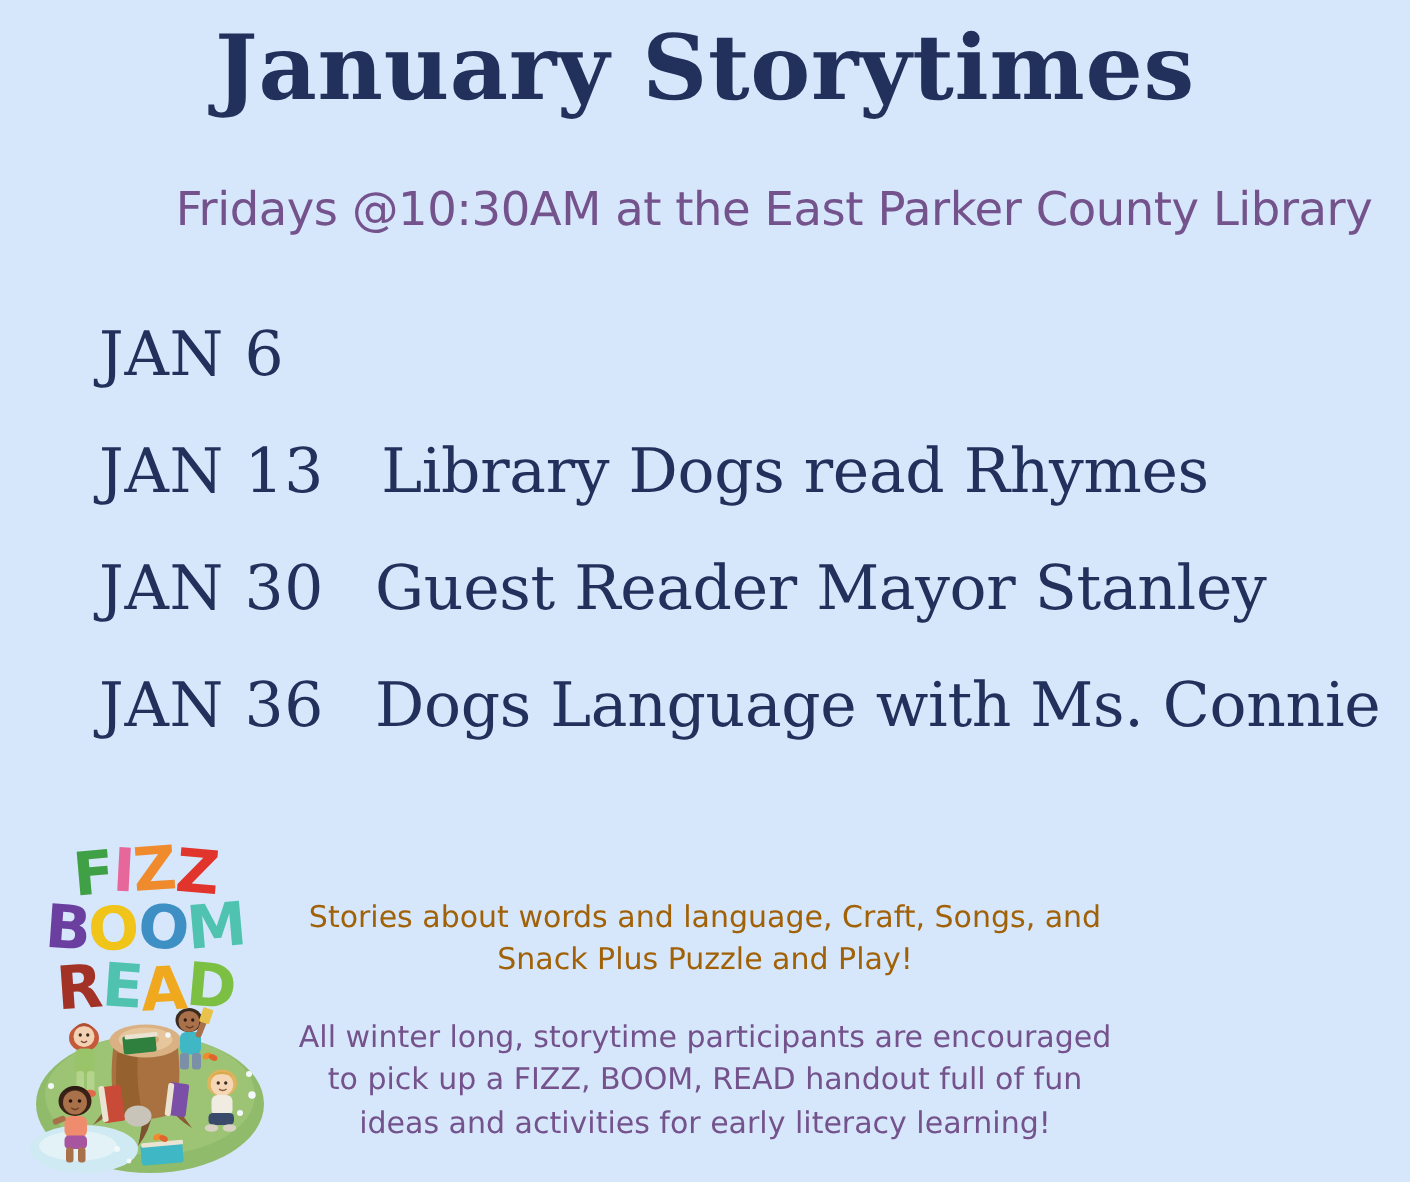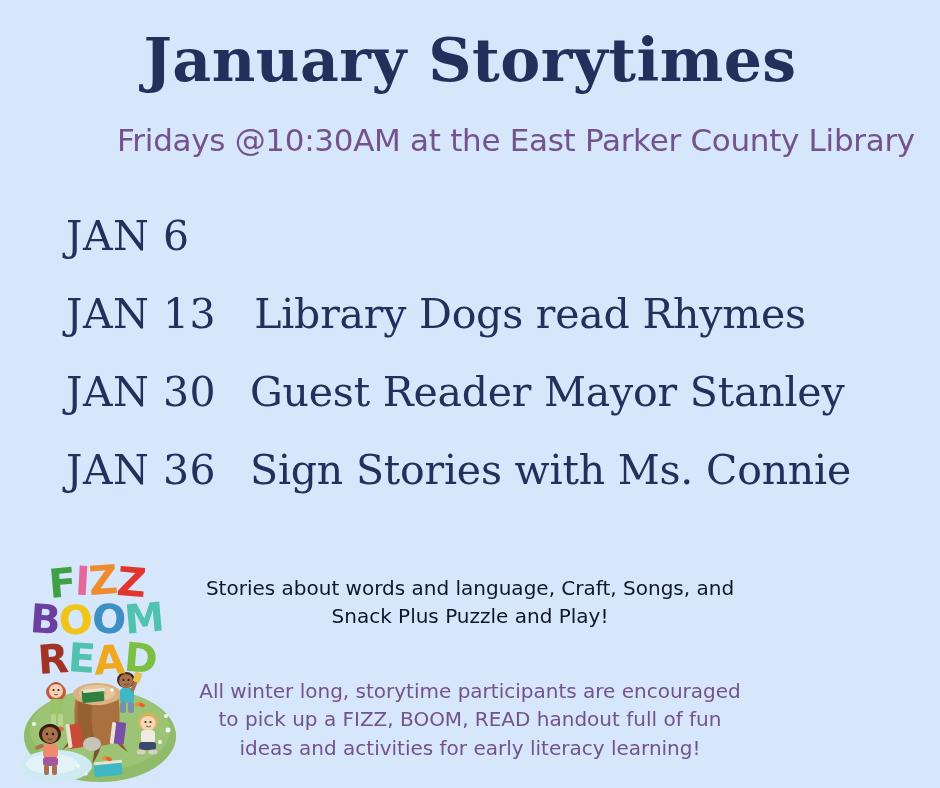--- a/index.html
+++ b/index.html
@@ -28,21 +28,20 @@
     left: 0;
     width: 940px;
     text-align: center;
     font-family: "DejaVu Serif", serif;
     font-size: 60px;
     line-height: 1.08;
     font-weight: 700;
     letter-spacing: 0.5px;
     color: #22315c;
     white-space: nowrap;
-    margin-top: 14px;
   }
   .poster-subtitle {
     position: absolute;
     top: 123px;
     left: 0;
     width: 940px;
     text-align: center;
     font-family: "DejaVu Sans", sans-serif;
     font-size: 31px;
     line-height: 1.1;
@@ -173,26 +172,26 @@
       <span class="row-event">Library Dogs read Rhymes</span>
     </div>
 
     <div class="schedule-row">
       <span class="row-date">JAN 30</span>
       <span class="row-event">Guest Reader Mayor Stanley</span>
     </div>
 
     <div class="schedule-row">
       <span class="row-date">JAN 36</span>
-      <span class="row-event">Sign Stories with Ms. Connie</span>
+      <span class="row-event">Dogs Language with Ms. Connie</span>
     </div>
 
   </div>
 
-  <div class="blurb blurb-primary" style="color: #0f172a;">Stories about words and language, Craft, Songs, and Snack Plus Puzzle and Play!</div>
+  <div class="blurb blurb-primary" style="color: #a16207; margin-top: 23px;">Stories about words and language, Craft, Songs, and Snack Plus Puzzle and Play!</div>
 
   <div class="blurb blurb-secondary" style="color: rgb(116, 82, 140);">All winter long, storytime participants are encouraged to pick up a FIZZ, BOOM, READ handout full of fun ideas and activities for early literacy learning!</div>
 
   <div class="logo-block">
 
     <div class="logo-wordmark">
       <span class="wm-line wm-line-1">
         <span class="wm-l" style="color: rgb(63, 160, 69);">F</span><span class="wm-l" style="color: rgb(232, 103, 155);">I</span><span class="wm-l" style="color: rgb(239, 139, 44);">Z</span><span class="wm-l" style="color: rgb(224, 52, 44);">Z</span>
       </span>
       <span class="wm-line wm-line-2">

